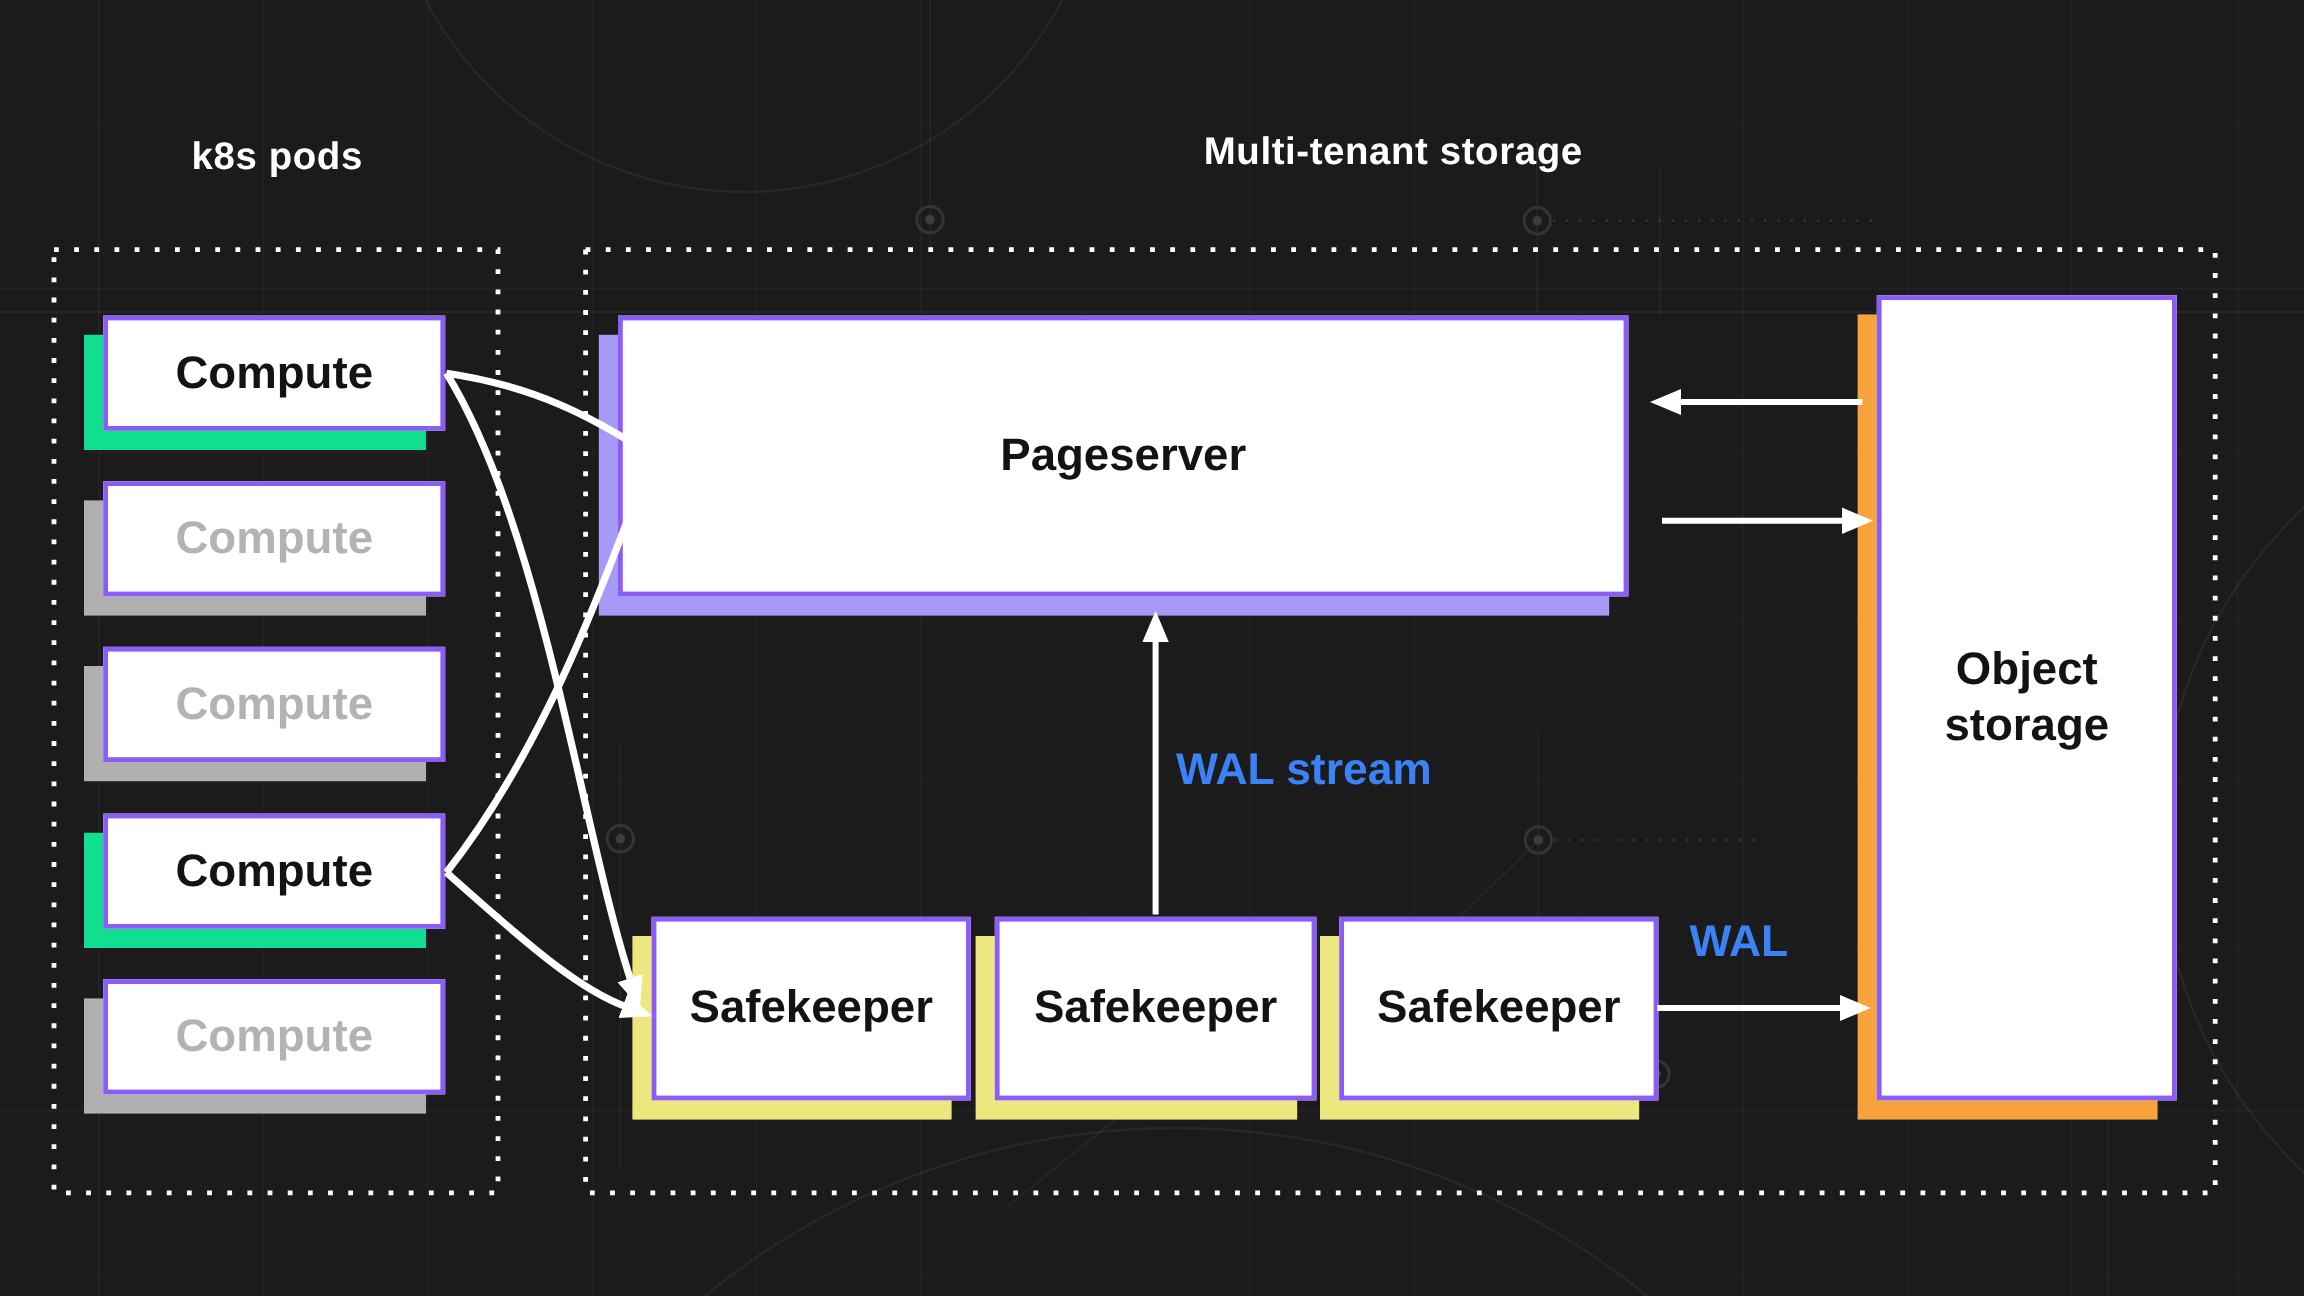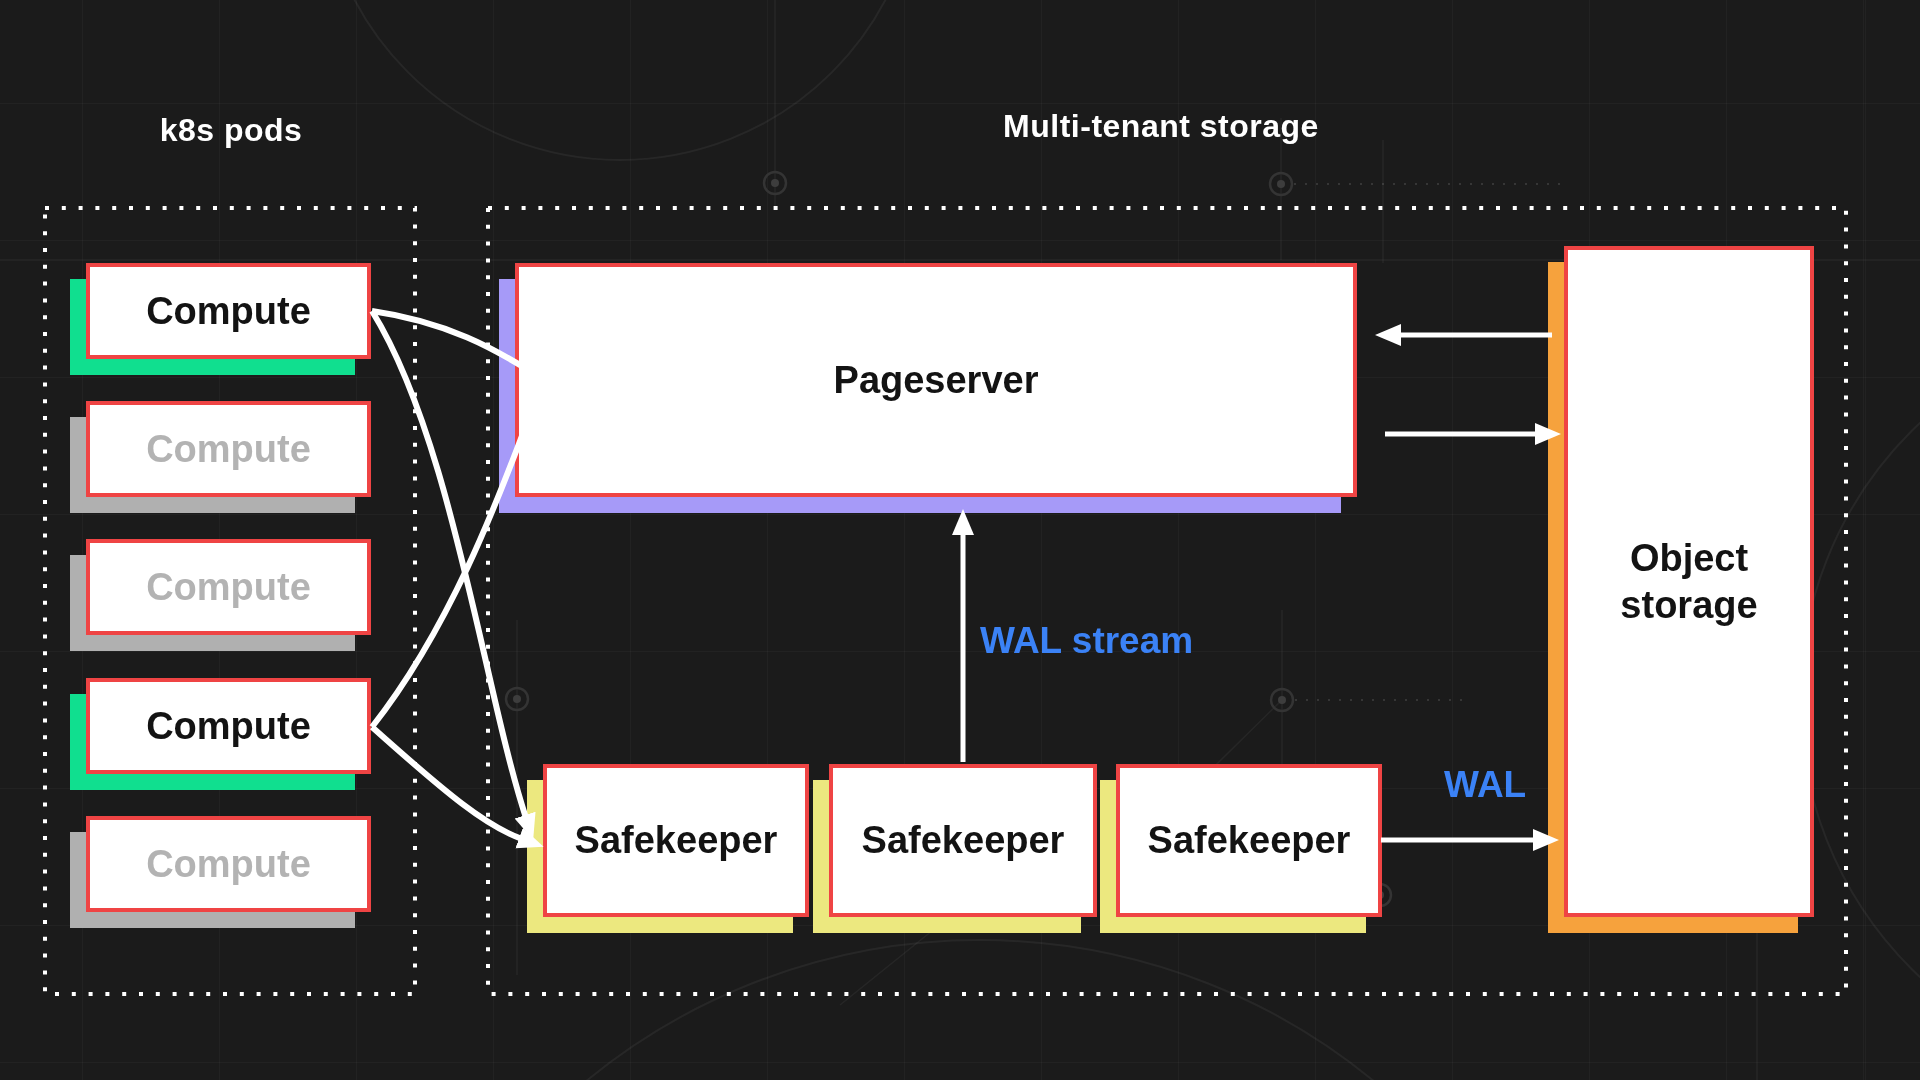--- a/index.html
+++ b/index.html
@@ -18,21 +18,21 @@
   }
   svg.layer{position:absolute;inset:0;width:1920px;height:1080px;pointer-events:none;}
 
   .section-title{
     position:absolute;color:#fff;font-weight:700;font-size:32px;letter-spacing:0.5px;
     transform:translateX(-50%);white-space:nowrap;
   }
   .node{position:absolute;}
   .node .accent{position:absolute;inset:0;transform:translate(-16px,16px);}
   .node .face{
-    position:absolute;inset:0;background:#ffffff;border:4px solid #ef4444;box-sizing:border-box;
+    position:absolute;inset:0;background:#ffffff;border:4px solid #8b5cf6;box-sizing:border-box;
     display:flex;align-items:center;justify-content:center;text-align:center;
     font-weight:700;font-size:38px;color:#131313;line-height:1.22;
   }
   .node.green .accent{background:var(--accent-green,#10df8f);}
   .node.gray  .accent{background:var(--accent-gray,#b0b0b0);}
   .node.purple .accent{background:var(--accent-purple,#a69af8);}
   .node.yellow .accent{background:var(--accent-yellow,#ece87f);}
   .node.orange .accent{background:var(--accent-orange,#f6a23d);}
   .node.gray .face{color:var(--text-inactive,#b3b3b3);}
 
@@ -152,13 +152,13 @@
     <path stroke-width="6" d="M372,727 C458,618 508,472 534,404" marker-end="url(#ah)"></path>
     <path stroke-width="6" d="M372,727 C448,795 486,826 522,839" marker-end="url(#ah)"></path>
     <path stroke-width="5" d="M1552,335 L1398,335" marker-end="url(#ah)"></path>
     <path stroke-width="5" d="M1385,434 L1538,434" marker-end="url(#ah)"></path>
     <path stroke-width="5" d="M1381,840 L1536,840" marker-end="url(#ah)"></path>
     <path stroke-width="5" d="M963,762 L963,532" marker-end="url(#ah)"></path>
   </g>
 </svg>
 
 <div class="annot" style="left:980px;top:620px;">WAL stream</div>
-<div class="annot" style="left:1408px;top:764px;margin-left:36px;">WAL</div>
+<div class="annot" style="left:1408px;top:764px;">WAL</div>
 
 </body></html>

